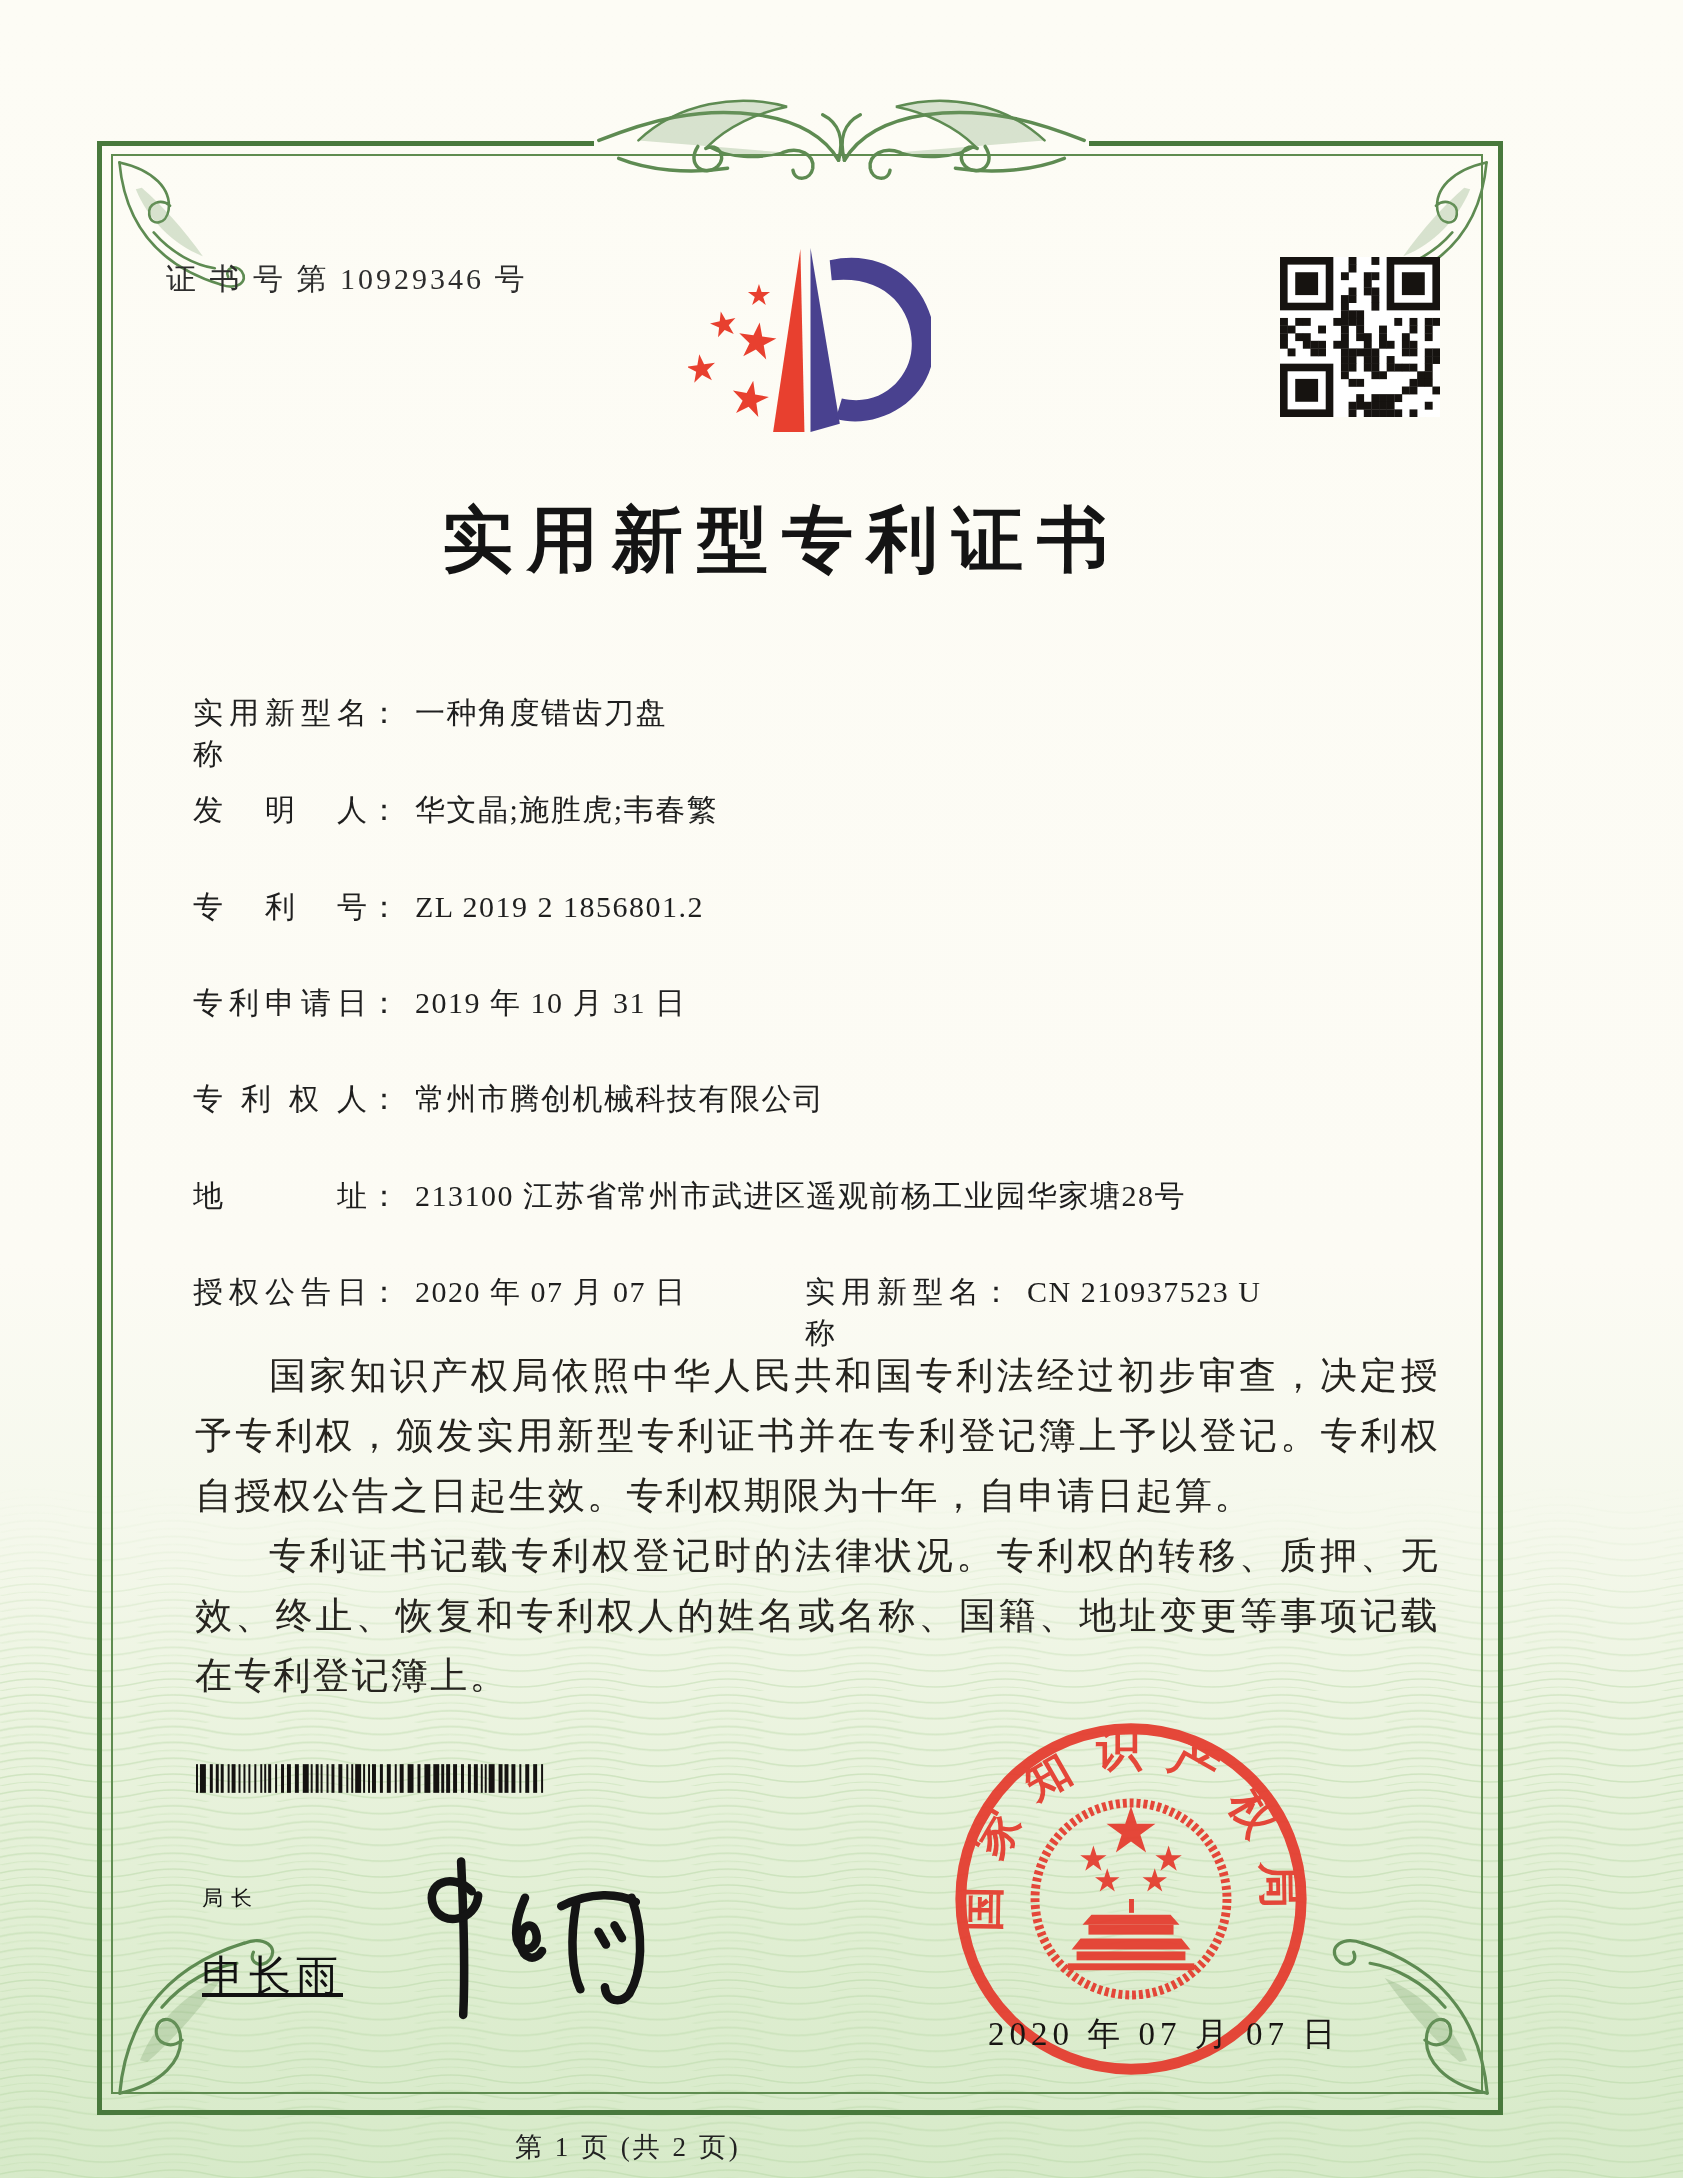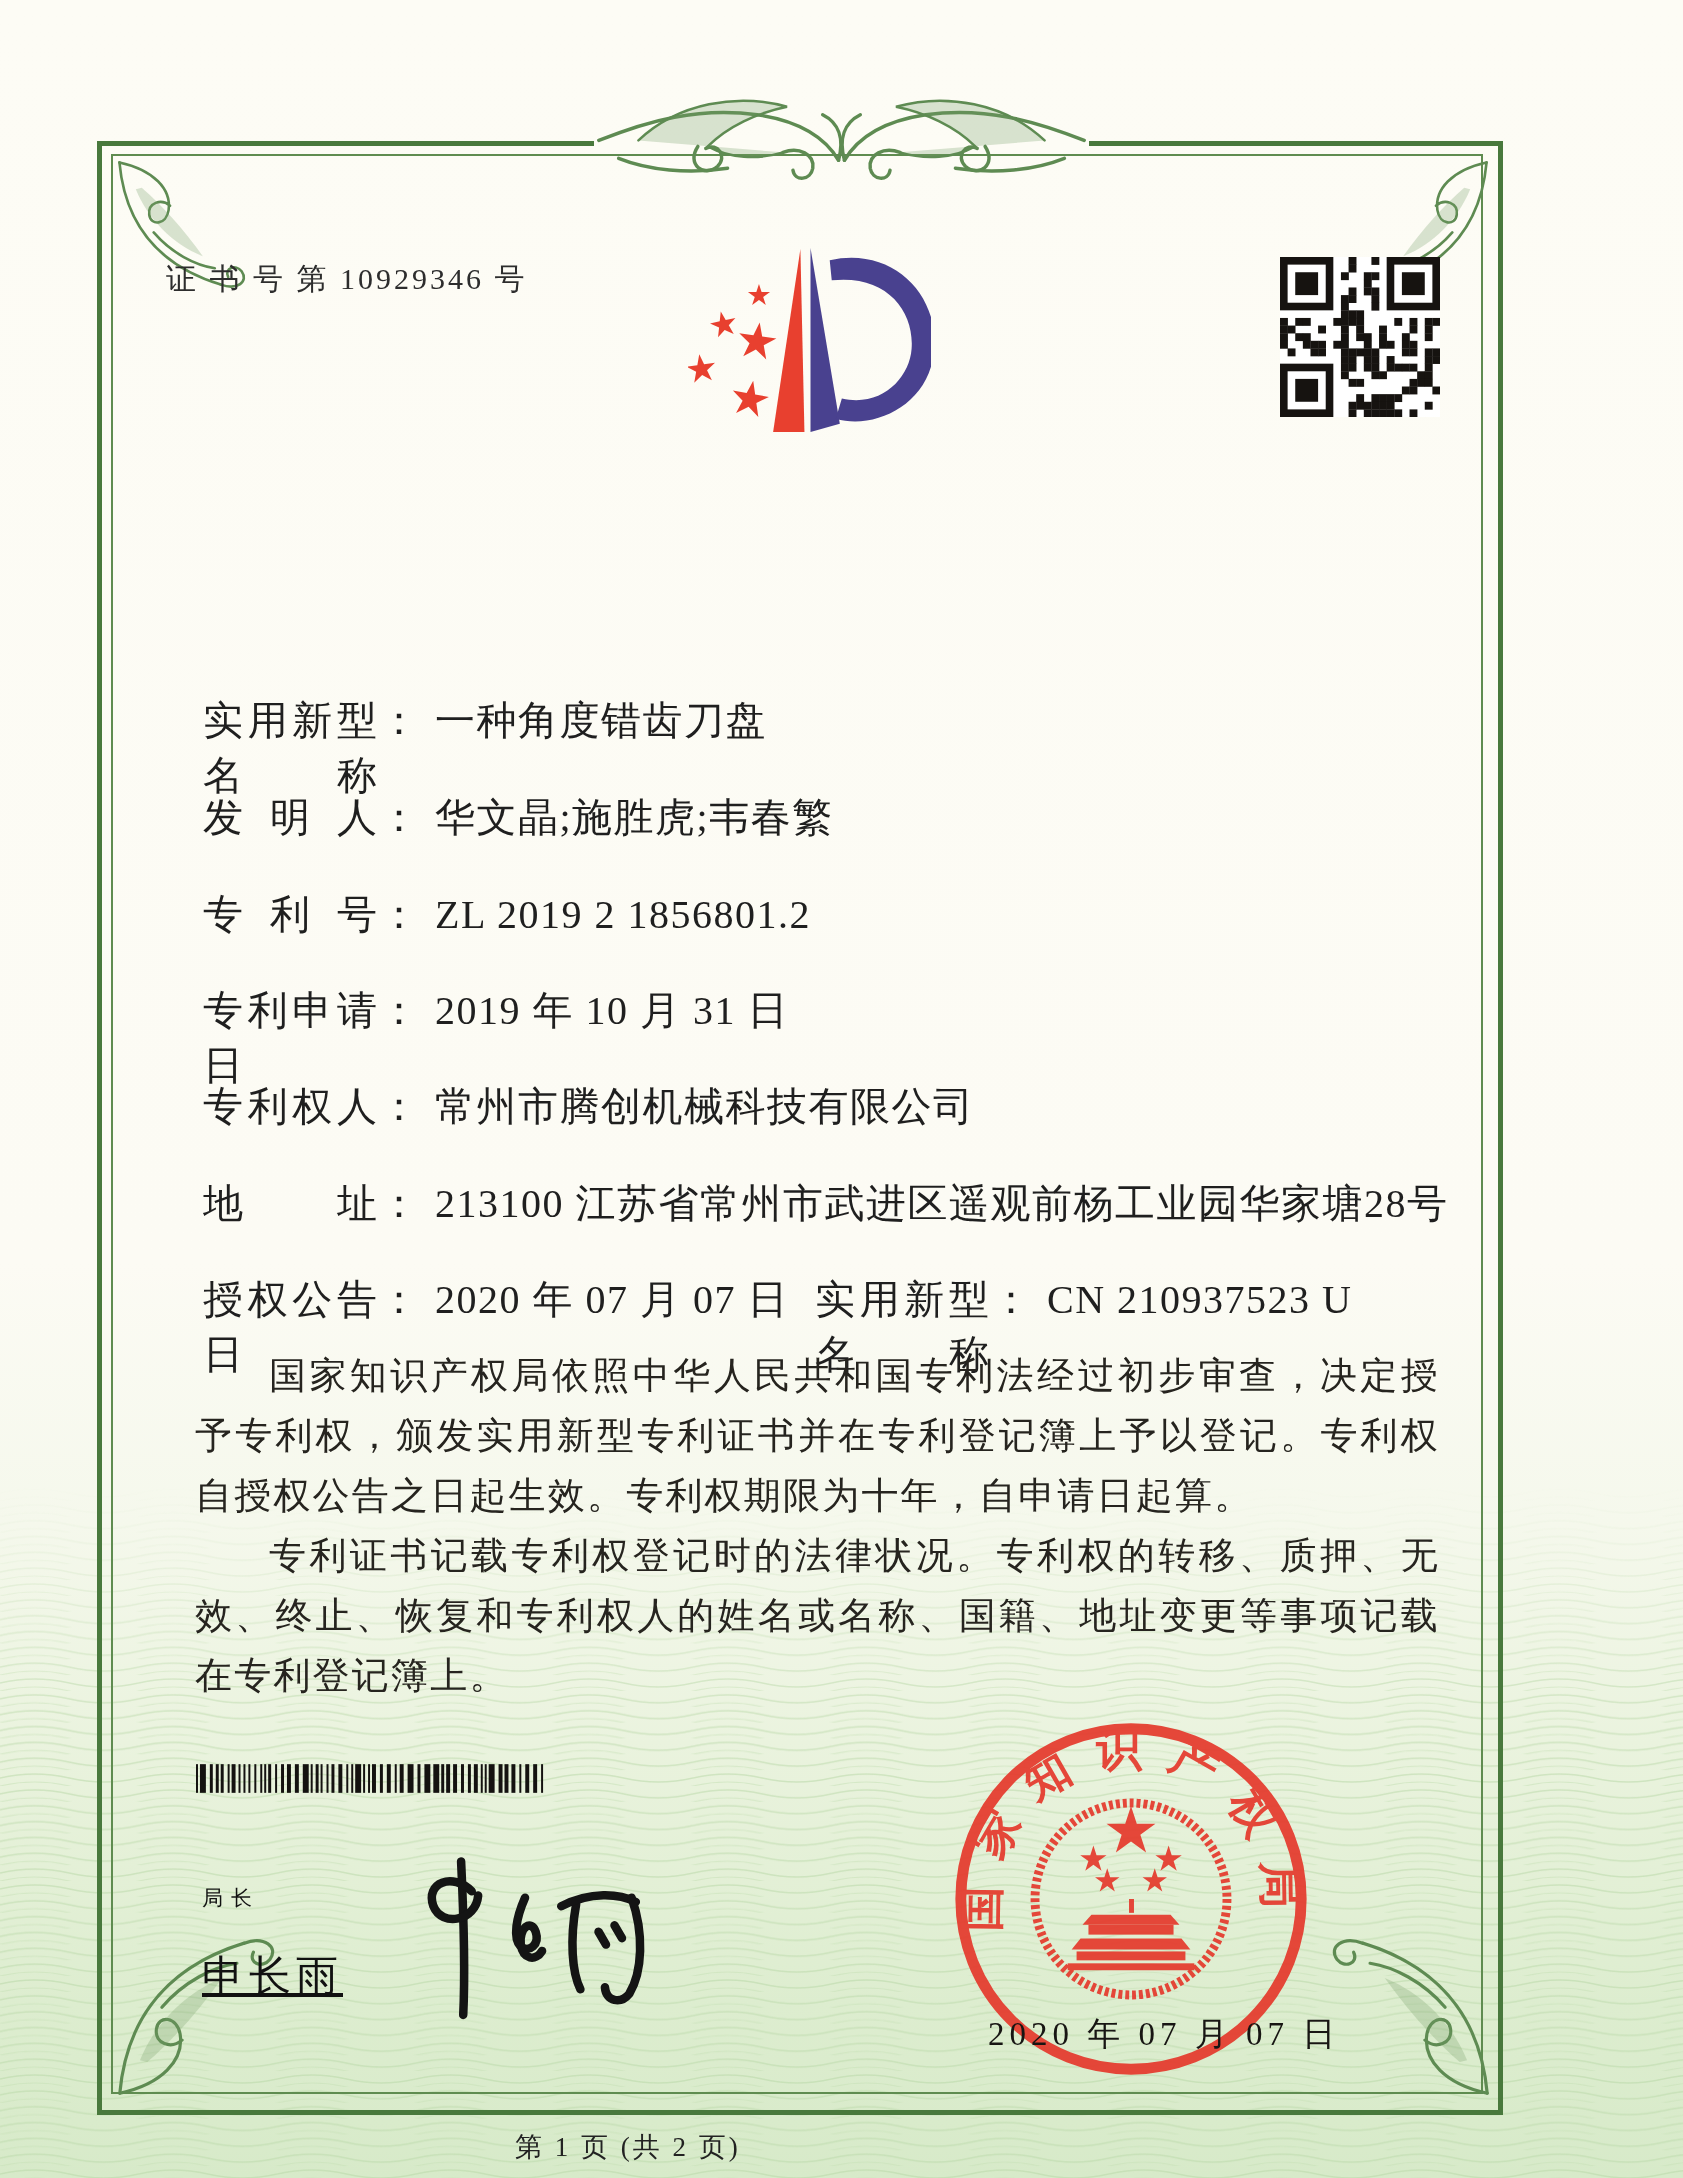--- a/index.html
+++ b/index.html
@@ -18,21 +18,21 @@
   .frame-inner{left:111px;top:154px;width:1368px;height:1936px;border:2px solid #5f8c50;}
   .line-break{left:594px;top:135px;width:495px;height:16px;background:#fdfcf5;}
   .ornament{pointer-events:none;}
   .flip-x{transform:scaleX(-1);}
   .flip-y{transform:scaleY(-1);}
   .flip-xy{transform:scale(-1,-1);}
   
   .cert-no{left:166px;top:259px;font-size:30px;letter-spacing:3px;color:#2d2d2d;white-space:pre;}
   .title{left:0;width:1564px;top:493px;text-align:center;font-size:71px;font-weight:700;
          letter-spacing:14px;color:#141414;}
-  .field-row{left:203px;width:1317px;height:46px;font-size:40px;color:#1f1f1f;}
+  .field-row{left:193px;width:1317px;height:46px;font-size:30px;color:#1f1f1f;}
   .flabel{display:inline-block;width:174px;text-align:justify;text-align-last:justify;vertical-align:top;}
   .fcolon{display:inline-block;margin:0 2px 0 2px;}
   .fvalue{display:inline-block;margin-left:14px;letter-spacing:1.5px;}
   .grant-group{position:absolute;left:612px;top:0;}
   .paras{left:195px;top:1346px;width:1245px;font-size:37px;line-height:60px;
          letter-spacing:2.2px;text-align:justify;color:#26241f;}
   .paras p{margin:0;text-indent:2em;}
   .barcode{left:196px;top:1764px;width:353px;height:29px;}
   .signer-pos{left:202px;top:1884px;font-size:21px;letter-spacing:8px;color:#111;}
   .signer-name{left:202px;top:1948px;font-size:42px;letter-spacing:5px;color:#111;text-decoration:underline;}
@@ -230,20 +230,21 @@
       <rect x="7.714285714285714" y="7.714285714285714" width="38.57142857142857" height="38.57142857142857" fill="#ffffff"></rect>
       <rect x="15.428571428571429" y="15.428571428571429" width="23.142857142857142" height="23.142857142857142" fill="#161310"></rect>
       <rect x="108" y="0" width="54" height="54" fill="#161310"></rect>
       <rect x="115.71428571428572" y="7.714285714285714" width="38.57142857142857" height="38.57142857142857" fill="#ffffff"></rect>
       <rect x="123.42857142857143" y="15.428571428571429" width="23.142857142857142" height="23.142857142857142" fill="#161310"></rect>
       <rect x="0" y="108" width="54" height="54" fill="#161310"></rect>
       <rect x="7.714285714285714" y="115.71428571428572" width="38.57142857142857" height="38.57142857142857" fill="#ffffff"></rect>
       <rect x="15.428571428571429" y="123.42857142857143" width="23.142857142857142" height="23.142857142857142" fill="#161310"></rect>
     </svg>
 
+  <div class="abs title">实用新型专利证书</div>
 
   <div class="abs field-row" style="top:693px;">
     <span class="flabel">实用新型名称</span><span class="fcolon">：</span><span class="fvalue">一种角度错齿刀盘</span>
   </div>
   <div class="abs field-row" style="top:790px;">
     <span class="flabel">发明人</span><span class="fcolon">：</span><span class="fvalue">华文晶;施胜虎;韦春繁</span>
   </div>
   <div class="abs field-row" style="top:887px;">
     <span class="flabel">专利号</span><span class="fcolon">：</span><span class="fvalue">ZL 2019 2 1856801.2</span>
   </div>

